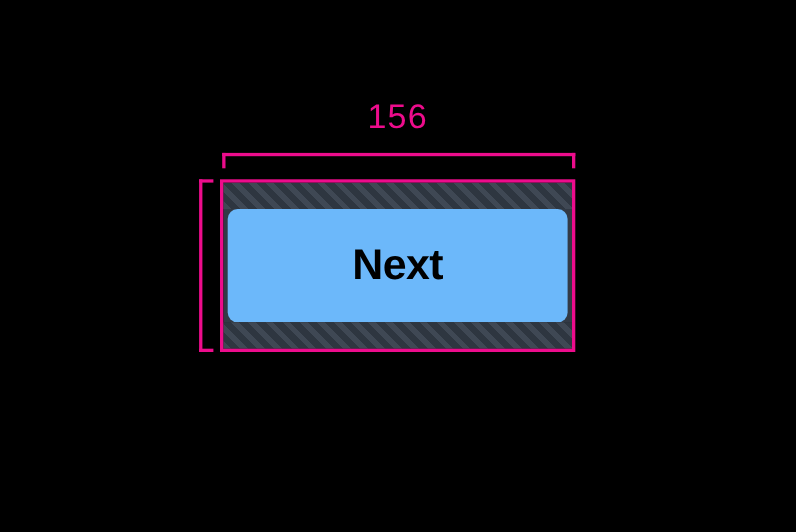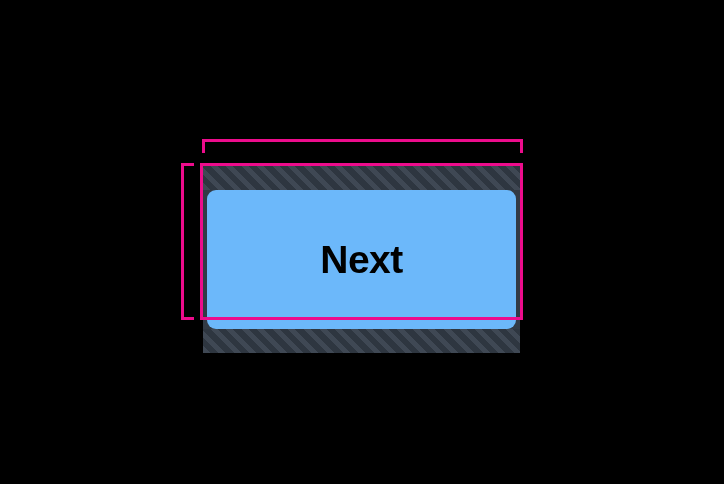--- a/index.html
+++ b/index.html
@@ -28,21 +28,21 @@
     box-sizing: border-box;
     pointer-events: none;
   }
 
   
   .widget {
     position: absolute;
     left: 203px;
     top: 166px;
     width: 317px;
-    height: 187px;
+    height: 151px;
     box-sizing: border-box;
     display: flex;
     flex-direction: column;
     overflow: hidden;
     justify-content: flex-end;
   }
 
   .hatch-band {
     height: 24px;
     flex: 0 0 24px;
@@ -132,20 +132,21 @@
     border-top: 3px solid #ED0C8C;
     border-bottom: 3px solid #ED0C8C;
     box-sizing: border-box;
   }
 </style>
 </head>
 <body>
 
 <div id="screen" style="--accent: #ED0C8C;">
 
+  <div class="dim-width-label">156</div>
   <div class="dim-width-bracket"></div>
 
   <div class="dim-height-bracket"></div>
 
   <div class="widget">
     <div class="hatch-band"></div>
     <div class="btn-wrap">
       <button class="next-button">Next</button>
     </div>
     <div class="hatch-band"></div>

